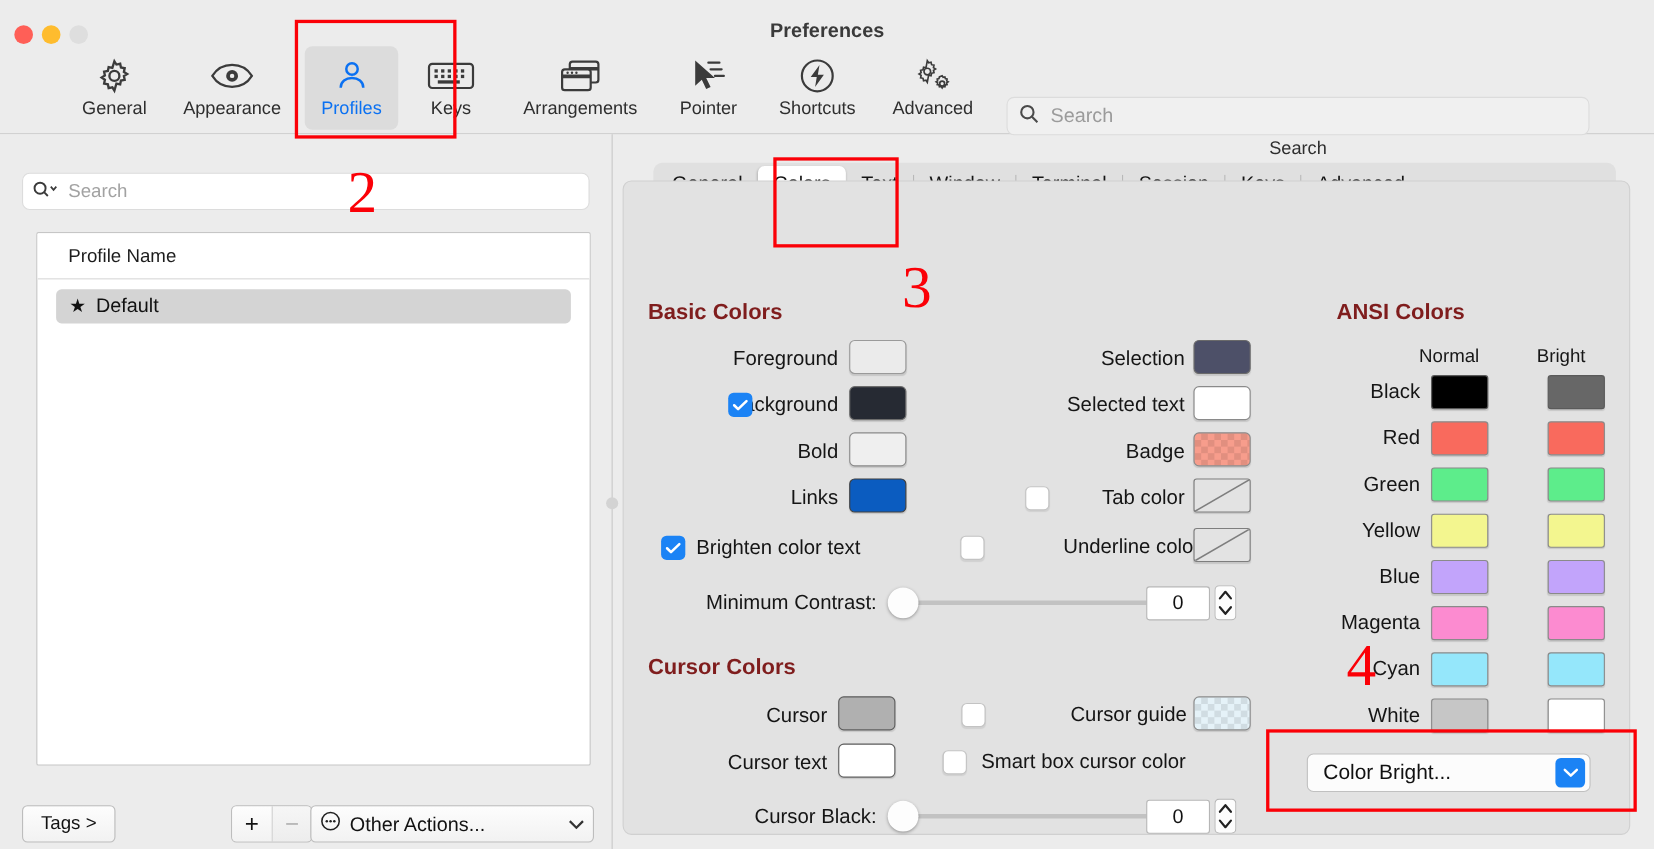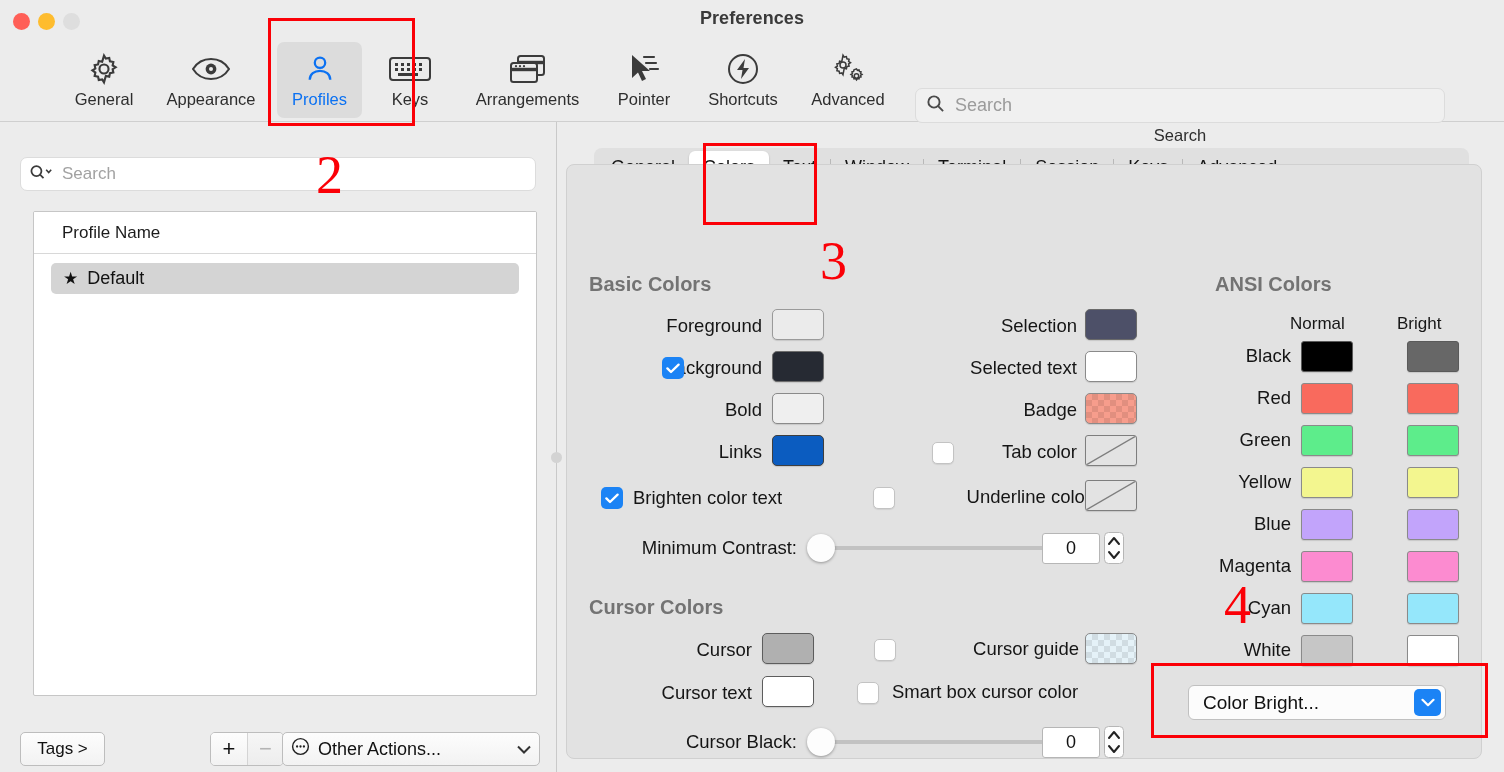--- a/index.html
+++ b/index.html
@@ -6,21 +6,21 @@
   html, body {
     width: 1504px; height: 772px;
     font-family: "Liberation Sans", sans-serif;
     background: #ececec;
     overflow: hidden;
     -webkit-font-smoothing: antialiased;
   }
   #root { position: relative; width: 1504px; height: 772px; background: #ececec; }
 
   
-  .titlebar { position: absolute; left:0; top:2px; width:1324px; height:38px;padding-left:23px; }
+  .titlebar { position: absolute; left:0; top:12px; width:1324px; height:38px;padding-left:23px; }
   .traffic { position: absolute; top: 11px; display: flex; gap: 8px; left: 13px; }
   .tl { width: 17px; height: 17px; border-radius: 50%; }
   .tl.red { background: #ff5f57; }
   .tl.yellow { background: #febc2e; }
   .tl.gray { background: #dedede; }
   .win-title {
     position: absolute; left: 0; top: 6px; width: 1504px; text-align: center;
     font-size: 18px; font-weight: bold; color: #3a3a3a; letter-spacing: 0.1px;
   }
 
@@ -103,21 +103,21 @@
   .tab { height: 32px; display: flex; align-items: center; justify-content: center;
          font-size: 18px; color: #141414; padding: 0 14px; border-radius: 6px; position: relative; }
   .tab.active { background: #ffffff; box-shadow: 0 1px 2px rgba(0,0,0,.22); }
   .tabsep { width: 1px; height: 17px; background: #b8b8b8; }
 
   .panel {
     position: absolute; left: 10px; top: 42px; width: 916px; height: 595px;
     background: #e2e2e2; border: 1px solid #d0d0d0; border-radius: 8px;
   }
 
-  .sec-title { position: absolute; font-size: 20px; font-weight: bold; color: #737373; }
+  .sec-title { position: absolute; font-size: 20px; font-weight: bold; color: #7f1d1d; }
 
   .row-label { position: absolute; font-size: 18.5px; color: #151515; text-align: right; }
   .swatch { position: absolute; width: 52px; height: 31px; border-radius: 5px;
             border: 1px solid #8c8c8c; box-shadow: 0 1px 1px rgba(0,0,0,.12); }
   .swatch.sq { border-radius: 3px; }
   .cb { position: absolute; width: 22px; height: 22px; border-radius: 5px; }
   .cb.on { background: #1b83f5; display:flex; align-items:center; justify-content:center; }
   .cb.off { background: #ffffff; border: 1px solid #c3c3c3; box-shadow: 0 1px 1px rgba(0,0,0,.08); }
   .cb.on svg { display:block; }
 

